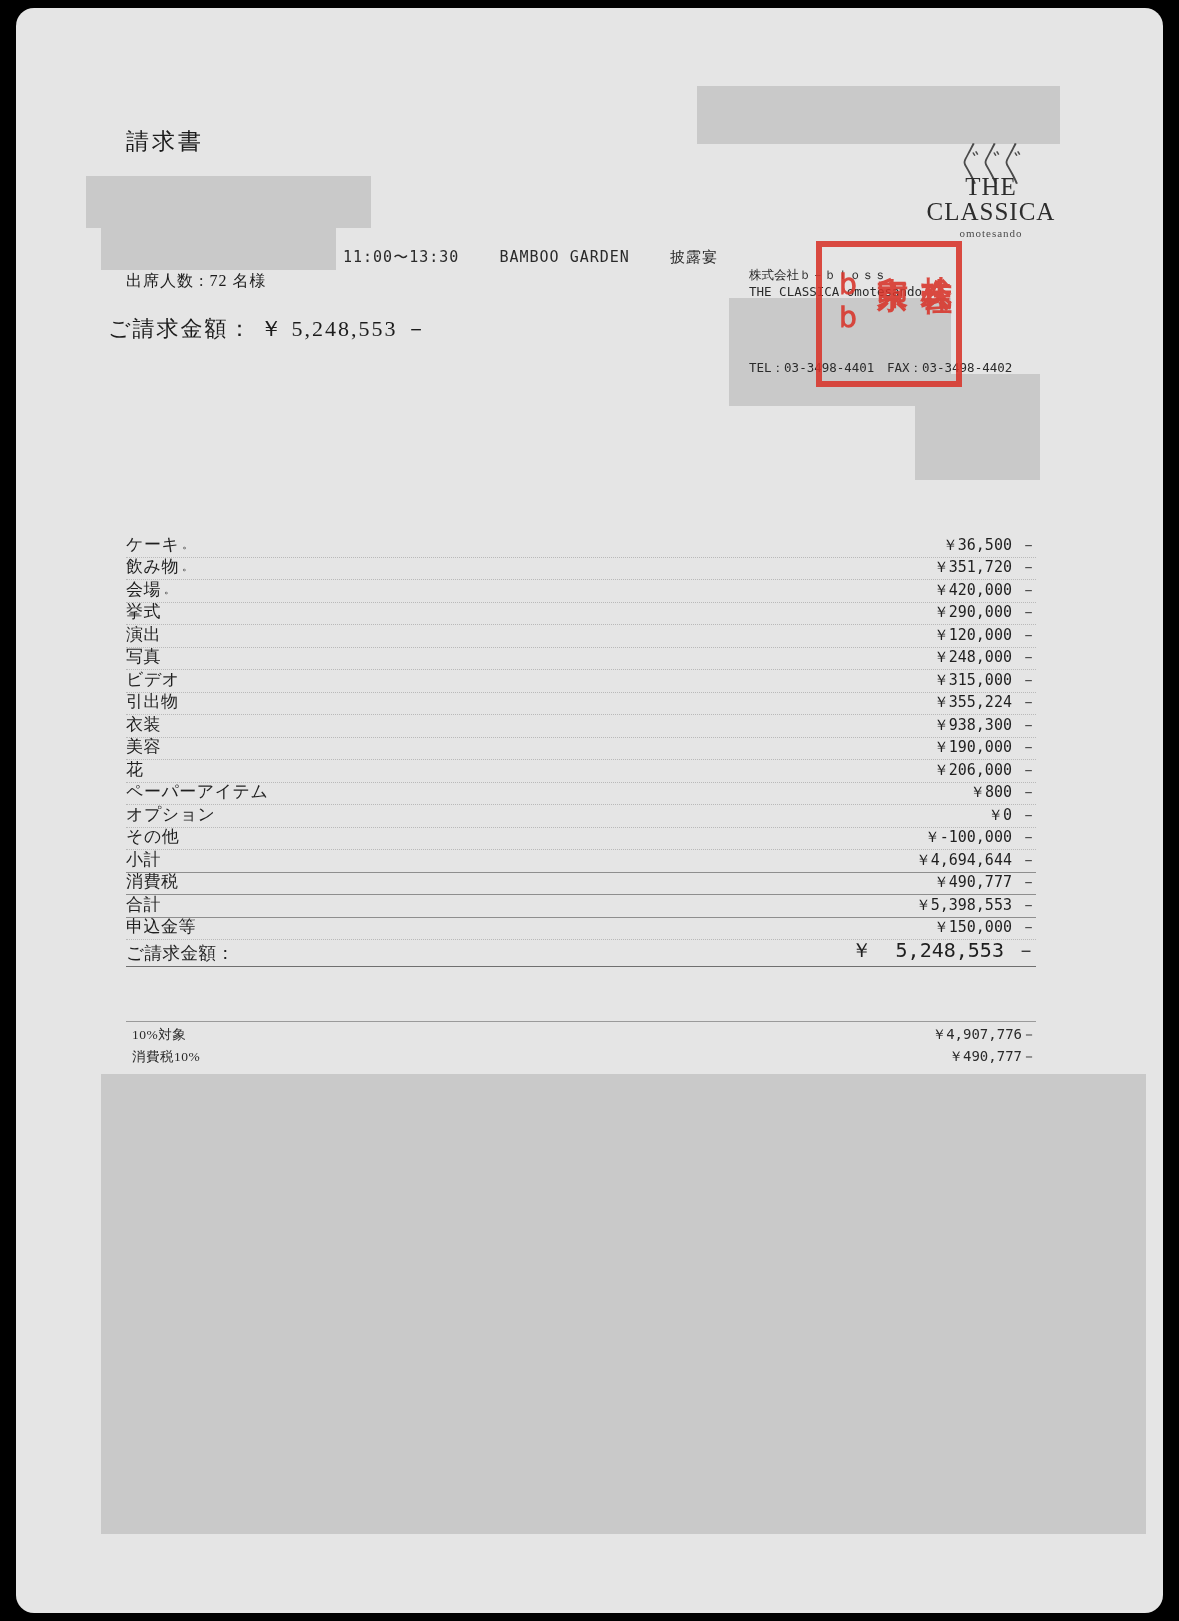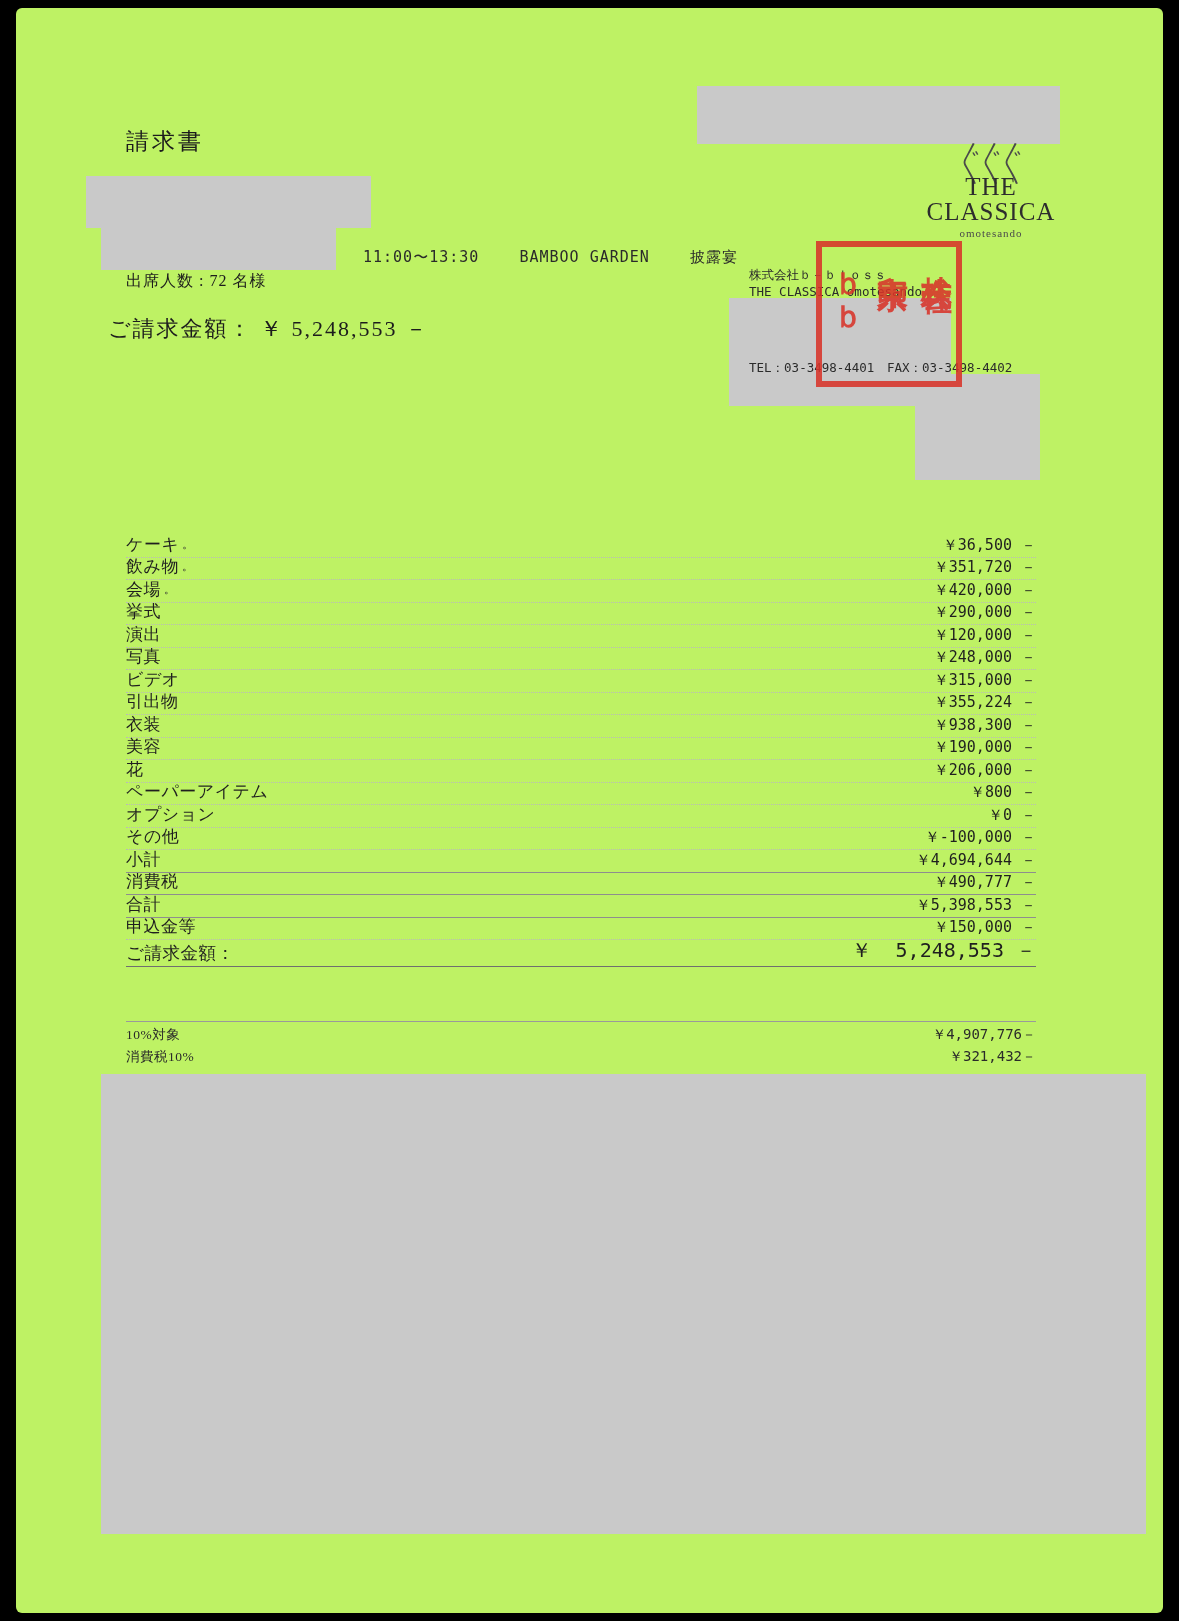--- a/index.html
+++ b/index.html
@@ -15,22 +15,22 @@
     overflow: hidden;
   }
 
   
   #page-sheet {
     position: absolute;
     left: 16px;
     top: 8px;
     width: 1147px;
     height: 1605px;
-    background: #bef264;
-    border-radius: 6px;
+    background: #e5e5e5;
+    border-radius: 18px;
     overflow: hidden;
   }
 
   
   #doc-title {
     position: absolute;
     left: 110px;
     top: 118px;
     font-size: 23px;
     letter-spacing: 3px;
@@ -47,21 +47,21 @@
   #redact-top-left2  { left: 85px;  top: 214px; width: 235px; height: 48px; }
   #redact-top-right  { left: 681px; top: 78px;  width: 363px; height: 58px; }
   #redact-mid-right  { left: 713px; top: 290px; width: 222px; height: 88px; }
   #redact-low-right  { left: 713px; top: 366px; width: 311px; height: 32px; }
   #redact-low-right2 { left: 899px; top: 394px; width: 125px; height: 78px; }
   #redact-bottom     { left: 85px;  top: 1066px; width: 1045px; height: 460px; }
 
   
   #event-line {
     position: absolute;
-    left: 347px;
+    left: 327px;
     top: 240px;
     font-size: 15px;
     letter-spacing: 1px;
     color: #2a2a2a;
     font-family: "DejaVu Sans Mono", monospace;
     white-space: pre;
     text-align: right;
   }
   #guest-count {
     position: absolute;
@@ -211,21 +211,21 @@
     top: 1016px;
     width: 910px;
   }
   #tax-summary .tax-row {
     position: relative;
     height: 22px;
     color: #2a2a2a;
   }
   #tax-summary .tax-row .lbl {
     position: absolute;
-    left: 0;
+    left: 6px;
     bottom: 2px;
     font-size: 13.5px;
     letter-spacing: 0.5px;
   }
   #tax-summary .tax-row .amt {
     position: absolute;
     right: 0;
     bottom: 2px;
     font-size: 14px;
     font-family: "DejaVu Sans Mono", monospace;
@@ -363,18 +363,18 @@
 
   <div id="tax-top-rule"></div>
   <div id="tax-summary">
 
   <div class="tax-row">
         <div class="lbl">10%対象</div>
         <div class="amt">￥4,907,776－</div>
       </div>
       <div class="tax-row">
         <div class="lbl">消費税10%</div>
-        <div class="amt">￥321,432－</div>
+        <div class="amt">￥490,777－</div>
       </div>
     </div>
 
   <div class="redaction" id="redact-bottom"></div>
 </div>
 
 </body></html>

